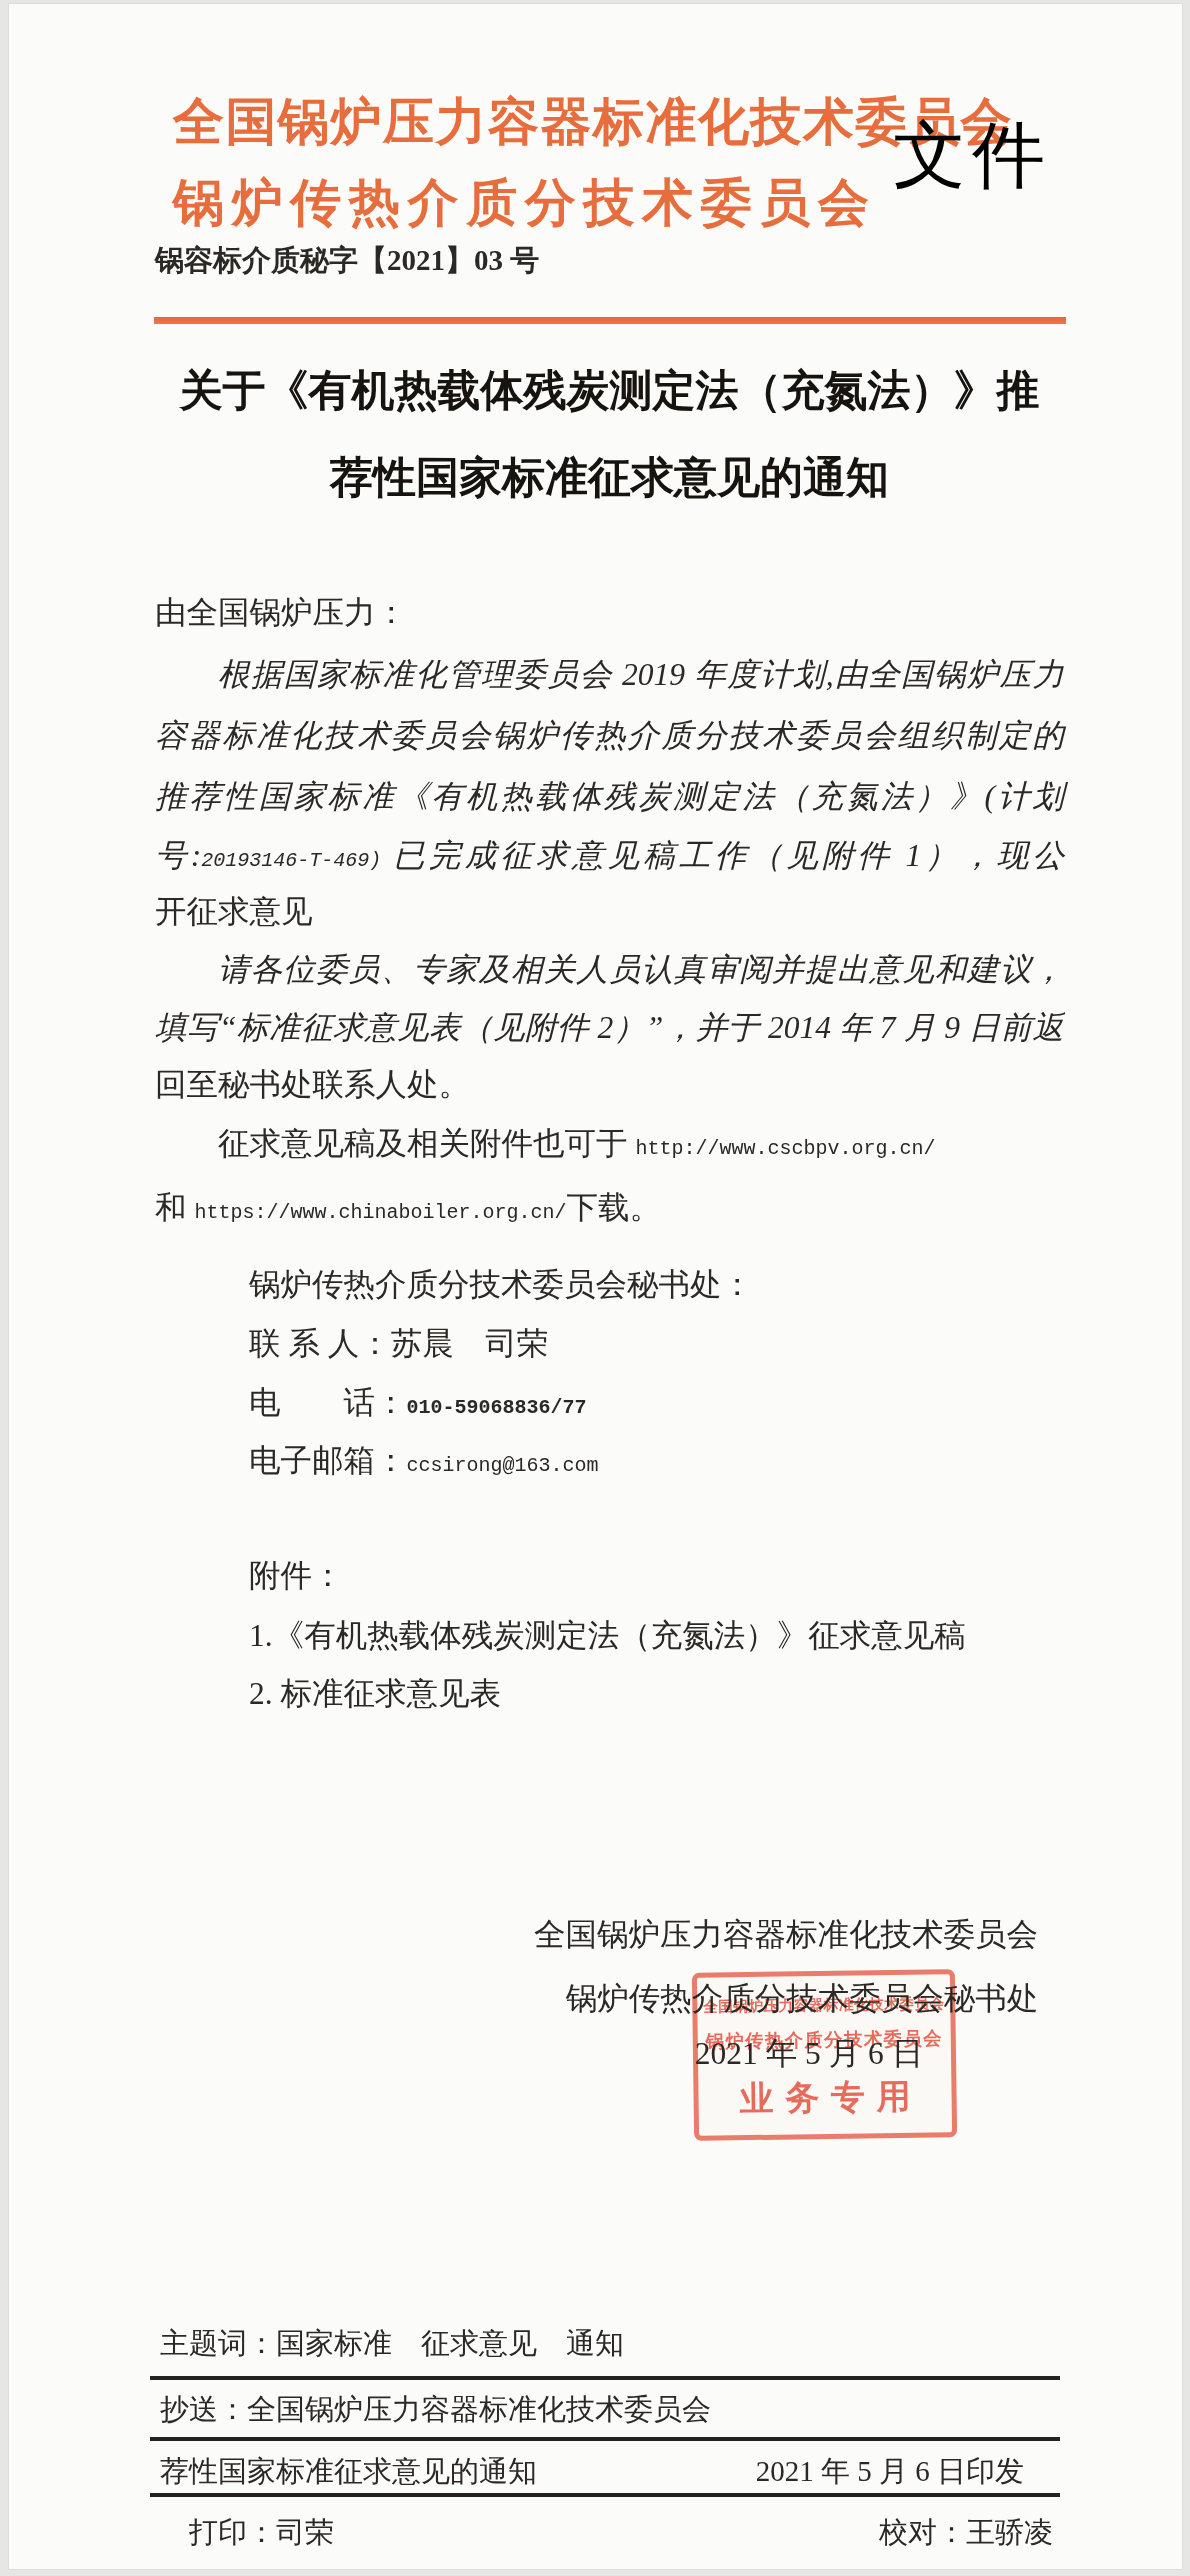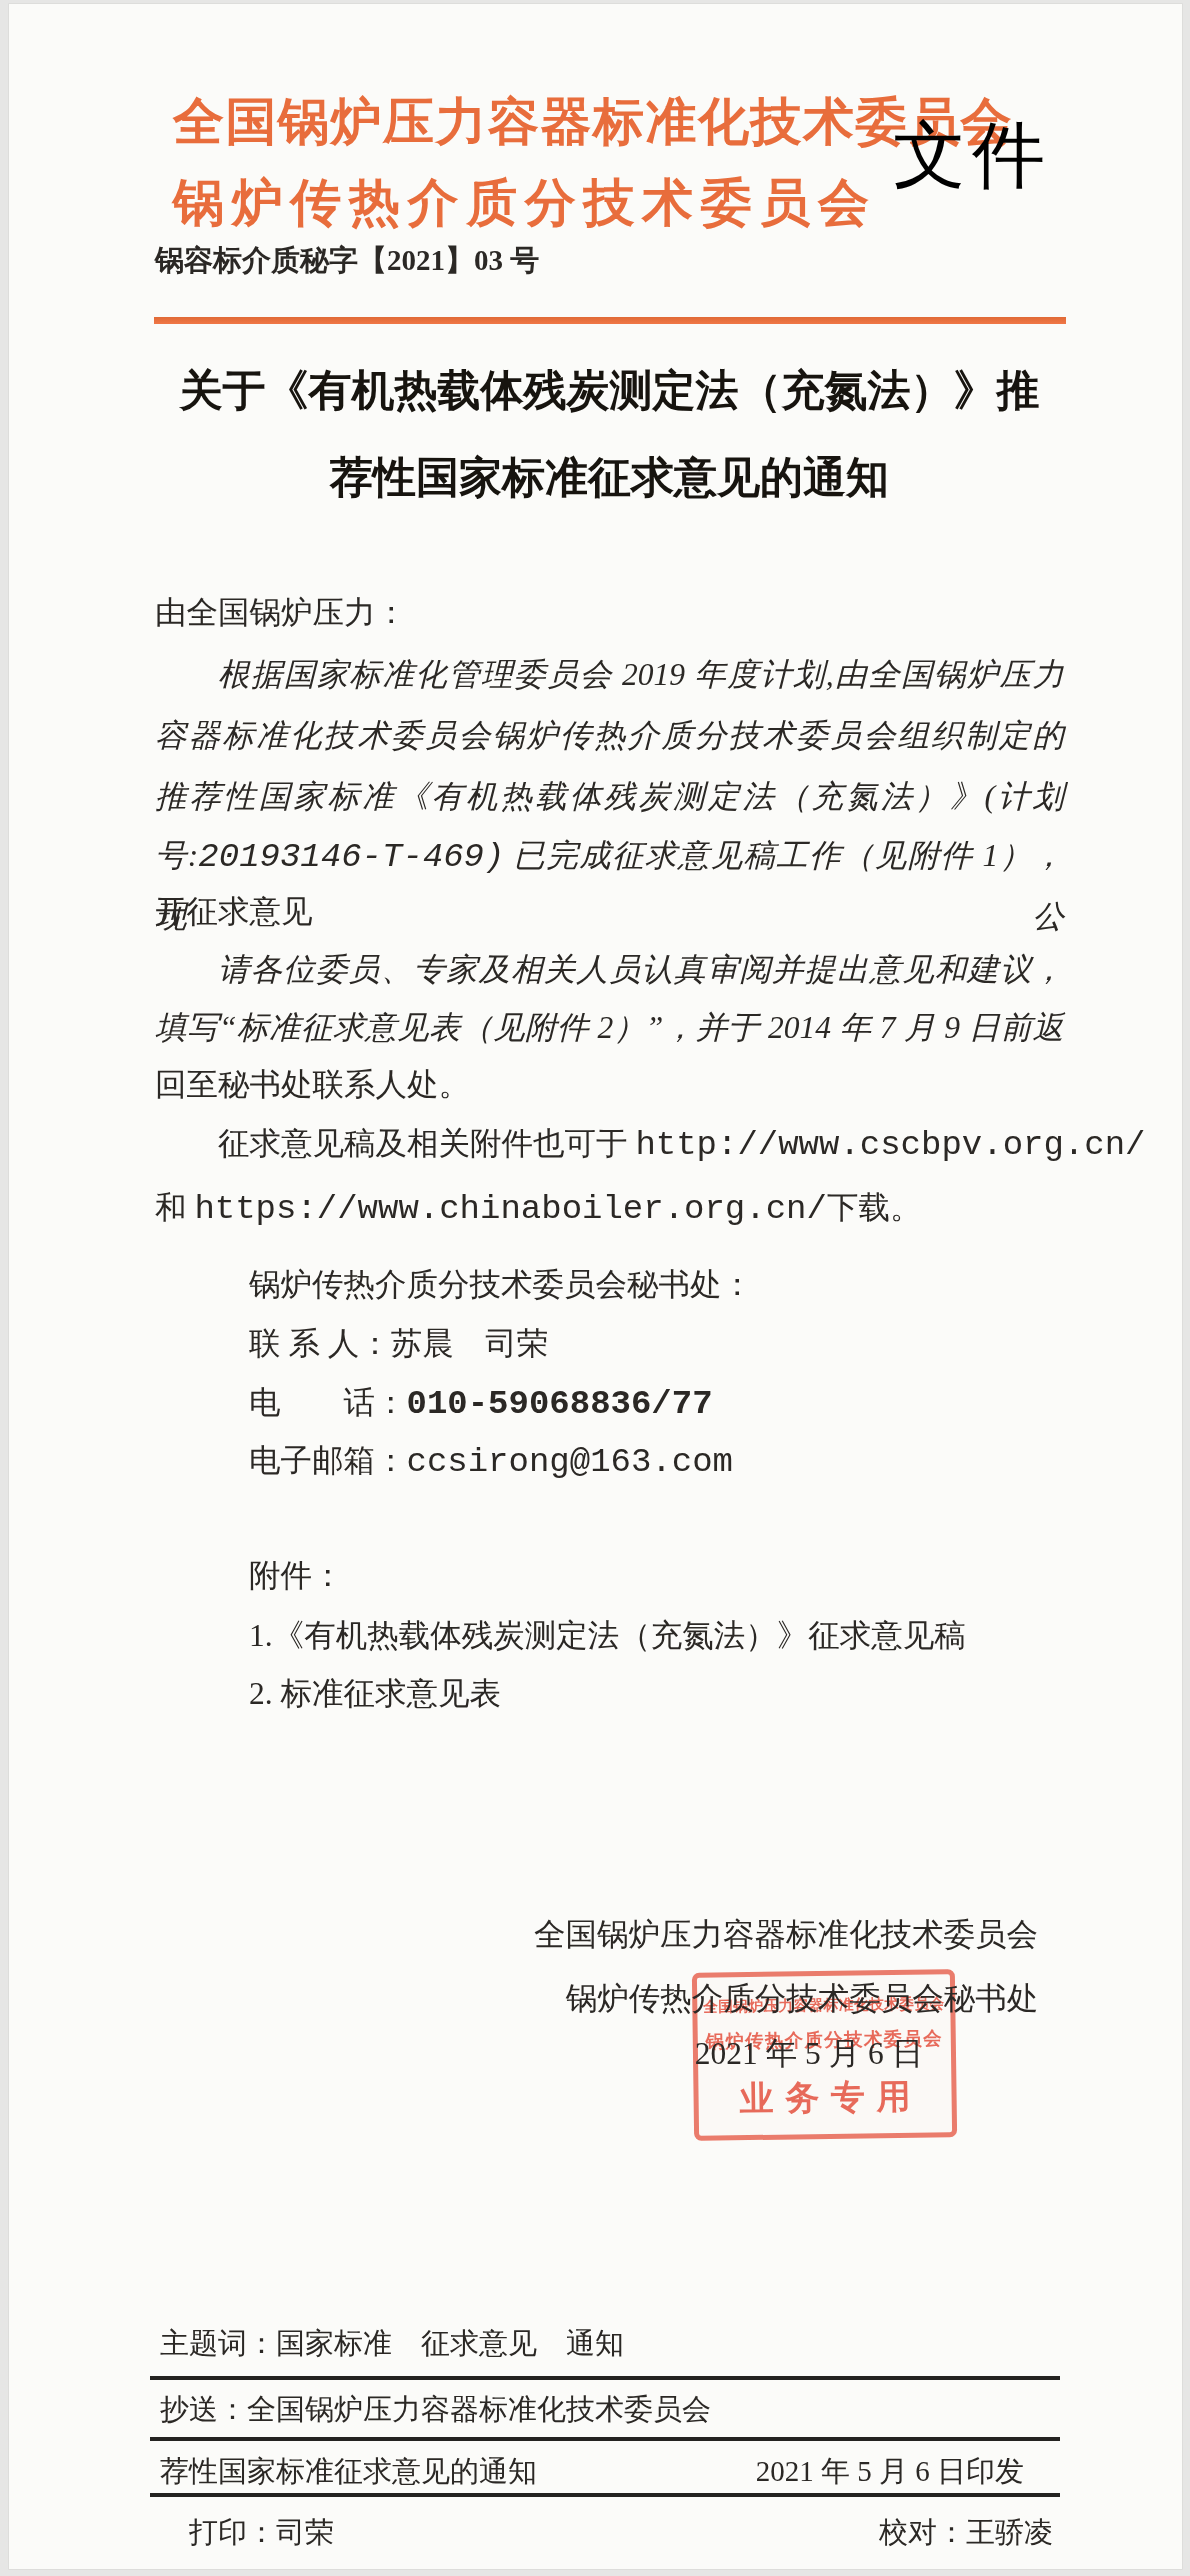--- a/index.html
+++ b/index.html
@@ -47,21 +47,21 @@
   .t1{top:347px;}
   .t2{top:434px;}
   
   .bl{
     position:absolute;left:155px;width:909px;
     font-size:31.5px;line-height:59px;color:#2b2825;
     white-space:nowrap;
   }
   .j{white-space:normal;text-align:justify;text-align-last:justify;text-justify:inter-character;font-style:italic;}
   .ind{text-indent:63px;}
-  .mono{font-family:"Liberation Mono","DejaVu Sans Mono",monospace;font-size:34px;}
+  .mono{font-family:"Liberation Mono","DejaVu Sans Mono",monospace;font-size:20px;}
   .b{font-weight:bold;}
   .cl{
     position:absolute;left:219px;
     font-size:31.5px;line-height:59px;color:#2b2825;white-space:nowrap;margin-left:30px;
   }
   
   .sig{
     position:absolute;transform:translateX(-50%);
     font-size:31.5px;line-height:59px;color:#2b2825;white-space:nowrap;z-index:3;
   }

